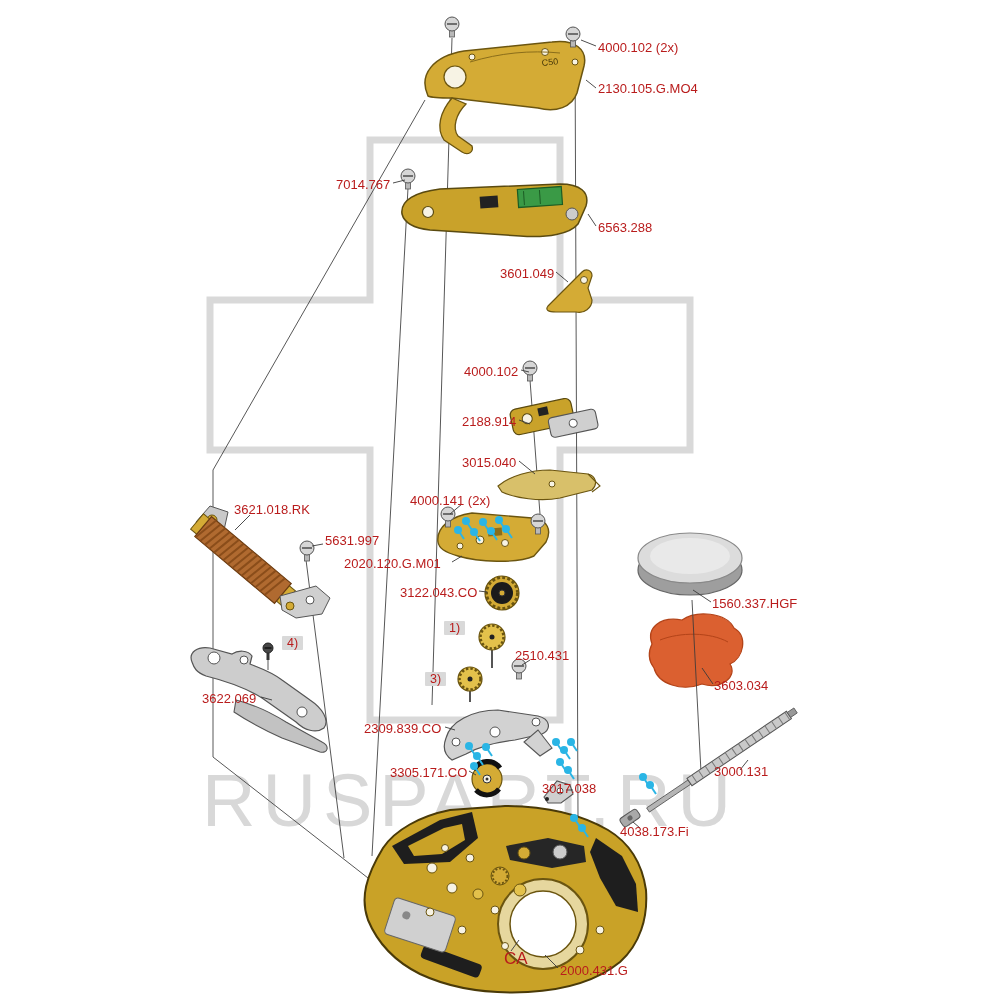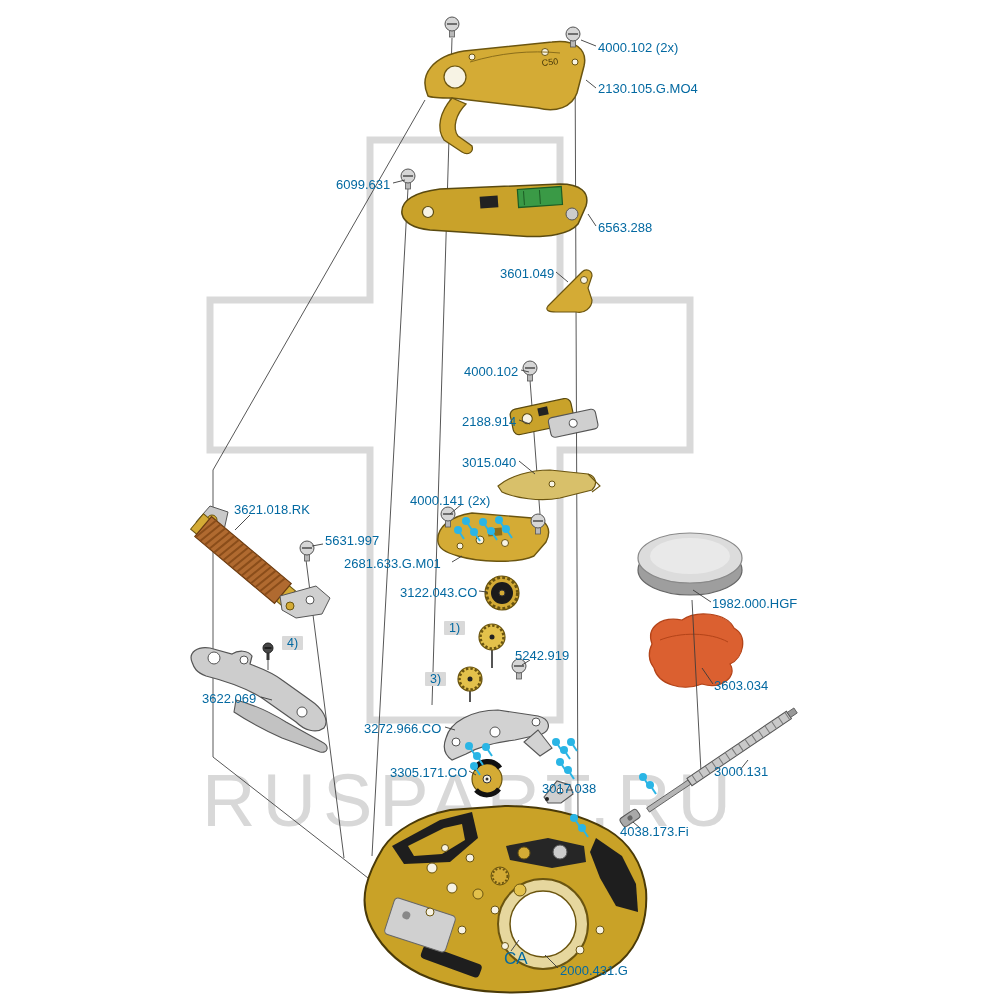--- a/index.html
+++ b/index.html
@@ -2,21 +2,21 @@
 <html><head>
 <meta charset="utf-8">
 <style>
   html,body{margin:0;padding:0;background:#ffffff;}
   #stage{position:relative;width:1000px;height:1000px;background:#ffffff;overflow:hidden;
          font-family:"Liberation Sans", sans-serif;}
   #watermark-text{position:absolute;left:202px;top:758px;z-index:0;
          font-size:74px;font-weight:normal;letter-spacing:7px;color:#d8d8d8;
          white-space:nowrap;user-select:none;}
   #art{position:absolute;left:0;top:0;z-index:1;}
-  .lbl{position:absolute;z-index:2;font-size:13px;color:#0369a1;white-space:nowrap;}
+  .lbl{position:absolute;z-index:2;font-size:13px;color:#b91c1c;white-space:nowrap;}
   .note{background:#d9d9d9;padding:0 5px;font-size:12.5px;border-radius:1px;}
 </style>
 </head>
 <body>
 
 <div id="stage">
 
   <div id="watermark-text">RUSPART.RU</div>
 
   <svg id="art" width="1000" height="1000" viewBox="0 0 1000 1000">
@@ -323,39 +323,39 @@
       <line x1="261" y1="697" x2="272" y2="700"></line>
       <line x1="711" y1="602" x2="693" y2="590"></line>
       <line x1="713" y1="684" x2="702" y2="668"></line>
       <line x1="558" y1="968" x2="545" y2="955"></line>
       <line x1="511" y1="951" x2="519" y2="940"></line>
     </g>
   </svg>
 
   <div class="lbl" style="left:598px;top:40px">4000.102 (2x)</div>
   <div class="lbl" style="left:598px;top:81px">2130.105.G.MO4</div>
-  <div class="lbl" style="left:336px;top:177px">6099.631</div>
+  <div class="lbl" style="left:336px;top:177px">7014.767</div>
   <div class="lbl" style="left:598px;top:220px">6563.288</div>
   <div class="lbl" style="left:500px;top:266px">3601.049</div>
   <div class="lbl" style="left:464px;top:364px">4000.102</div>
   <div class="lbl" style="left:462px;top:414px">2188.914</div>
   <div class="lbl" style="left:462px;top:455px">3015.040</div>
   <div class="lbl" style="left:410px;top:493px">4000.141 (2x)</div>
   <div class="lbl" style="left:234px;top:502px">3621.018.RK</div>
   <div class="lbl" style="left:325px;top:533px">5631.997</div>
-  <div class="lbl" style="left:344px;top:556px">2681.633.G.M01</div>
+  <div class="lbl" style="left:344px;top:556px">2020.120.G.M01</div>
   <div class="lbl" style="left:400px;top:585px">3122.043.CO</div>
   <div class="lbl note" style="left:444px;top:621px">1)</div>
-  <div class="lbl" style="left:515px;top:648px">5242.919</div>
+  <div class="lbl" style="left:515px;top:648px">2510.431</div>
   <div class="lbl note" style="left:425px;top:672px">3)</div>
-  <div class="lbl" style="left:364px;top:721px">3272.966.CO</div>
+  <div class="lbl" style="left:364px;top:721px">2309.839.CO</div>
   <div class="lbl" style="left:390px;top:765px">3305.171.CO</div>
   <div class="lbl" style="left:542px;top:781px">3017.038</div>
   <div class="lbl" style="left:714px;top:764px">3000.131</div>
   <div class="lbl" style="left:620px;top:824px">4038.173.Fi</div>
   <div class="lbl" style="left:202px;top:691px">3622.069</div>
   <div class="lbl note" style="left:282px;top:636px">4)</div>
-  <div class="lbl" style="left:712px;top:596px">1982.000.HGF</div>
+  <div class="lbl" style="left:712px;top:596px">1560.337.HGF</div>
   <div class="lbl" style="left:714px;top:678px">3603.034</div>
   <div class="lbl" style="left:504px;top:949px;font-size:17px">CA</div>
   <div class="lbl" style="left:560px;top:963px">2000.431.G</div>
 
 </div>
 
 </body></html>

